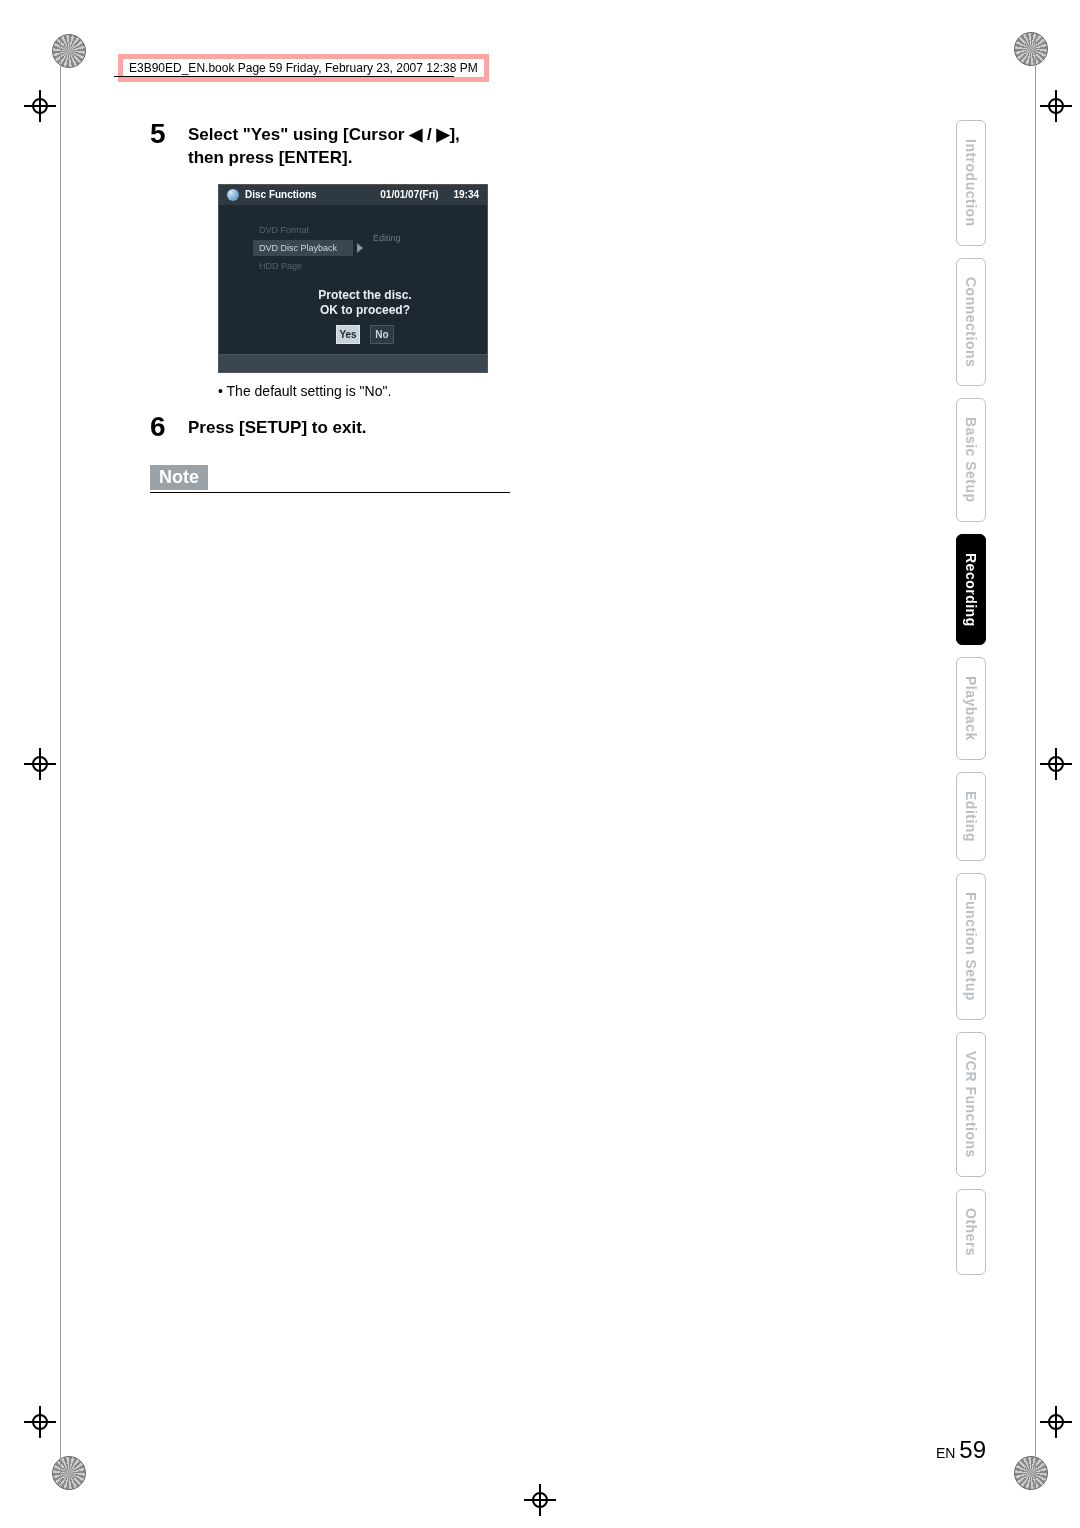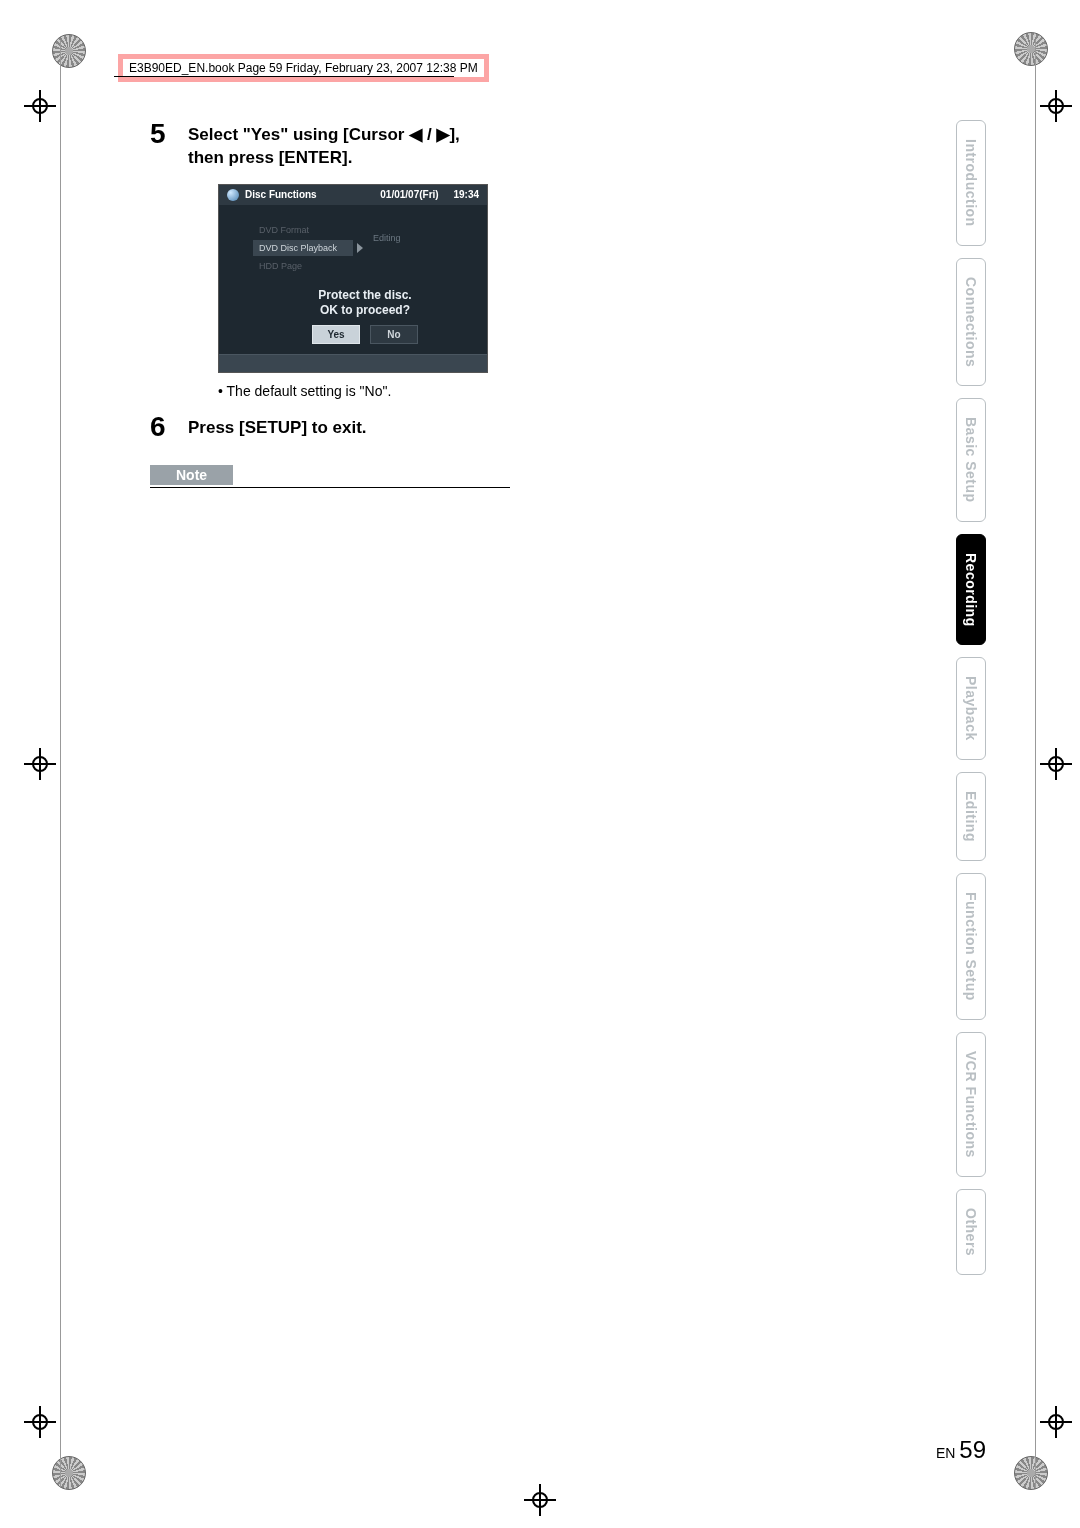--- a/index.html
+++ b/index.html
@@ -151,21 +151,21 @@
   }
   .dialog-text {
     font-weight: bold;
     color: #e8eef3;
     font-size: 12px;
     line-height: 1.3;
     margin-bottom: 6px;
   }
   .dialog-btns { display: flex; gap: 10px; justify-content: center; }
   .dbtn {
-    width: 48px; padding: 3px 0;
+    width: 24px; padding: 3px 0;
     font-size: 10px; font-weight: bold;
     background: #2e3942; color: #cfd6db;
     border: 1px solid #4a5660;
     text-align: center;
   }
   .dbtn.sel {
     background: #c9d2d9; color: #1e2830;
     border-color: #e0e6ea;
   }
   .scr-footer {
@@ -181,23 +181,23 @@
   .bullet {
     font-size: 14px;
     margin: 2px 0 14px 68px;
   }
   .bullet::before { content: "• "; }
 
   .note-badge {
     display: inline-block;
     background: #9aa2a8;
     color: #fff;
-    font-size: 14px;
-    font-weight: bold;
-    padding: 2px 26px;
+    font-size: 18px;
+    font-weight: bold;
+    padding: 2px 9px;
     margin-top: 16px;
   }
   .note-line {
     border-top: 1px solid #000;
     margin: 2px 0 6px 0;
     width: 360px;
   }
   .note-text {
     font-size: 14px;
     line-height: 1.35;

